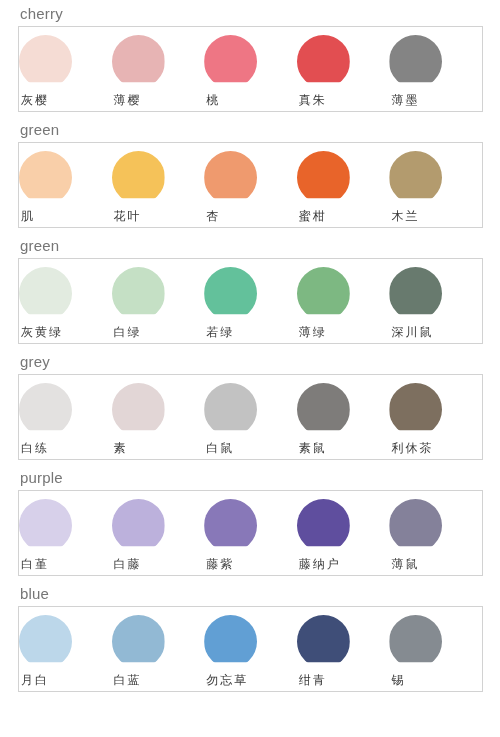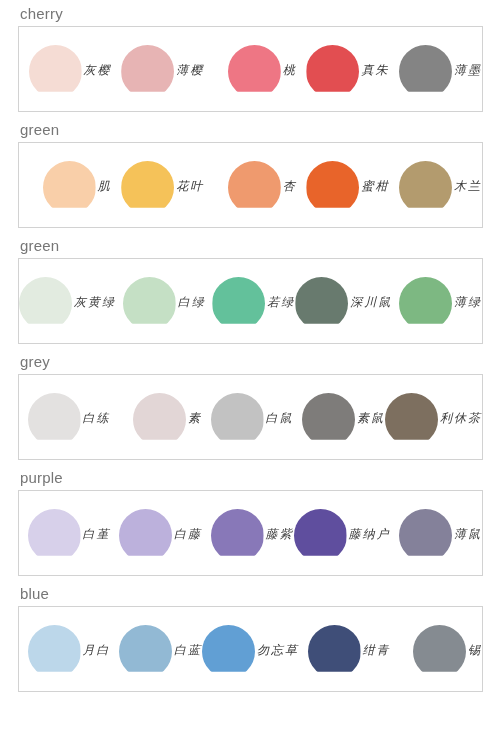--- a/index.html
+++ b/index.html
@@ -40,27 +40,26 @@
     display: flex;
     flex-direction: row;
     align-items: flex-end;
     justify-content: space-around;
     height: 86px;
     padding: 0;
   }
   .swatch-cell {
     flex: 1 1 0;
     display: flex;
-    flex-direction: row;
-    align-items: center;
+    flex-direction: column;
+    align-items: flex-start;
     justify-content: flex-end;
     height: 100%;
     padding-bottom: 2px;
     box-sizing: border-box;
-    font-style: italic;
   }
   .swatch-chip {
     width: 53px;
     height: 53px;
     margin-top: 6px;
     border-radius: 50%;
     
     clip-path: inset(0 0 11% 0);
     -webkit-clip-path: inset(0 0 11% 0);
   }
@@ -141,26 +140,26 @@
           </div>
           <div class="swatch-cell">
             <div class="swatch-chip" style="background: rgb(197, 224, 197);"></div>
             <div class="swatch-label">白绿</div>
           </div>
           <div class="swatch-cell">
             <div class="swatch-chip" style="background: rgb(99, 193, 155);"></div>
             <div class="swatch-label">若绿</div>
           </div>
           <div class="swatch-cell">
+            <div class="swatch-chip" style="background: rgb(125, 184, 130);"></div>
+            <div class="swatch-label">薄绿</div>
+          </div>
+          <div class="swatch-cell">
             <div class="swatch-chip" style="background: rgb(104, 122, 110);"></div>
             <div class="swatch-label">深川鼠</div>
-          </div>
-          <div class="swatch-cell">
-            <div class="swatch-chip" style="background: rgb(125, 184, 130);"></div>
-            <div class="swatch-label">薄绿</div>
           </div>
         </div>
       </div>
       <div class="palette-section">
         <div class="section-header">grey</div>
         <div class="swatch-card">
           <div class="swatch-cell">
             <div class="swatch-chip" style="background: rgb(227, 225, 224);"></div>
             <div class="swatch-label">白练</div>
           </div>

